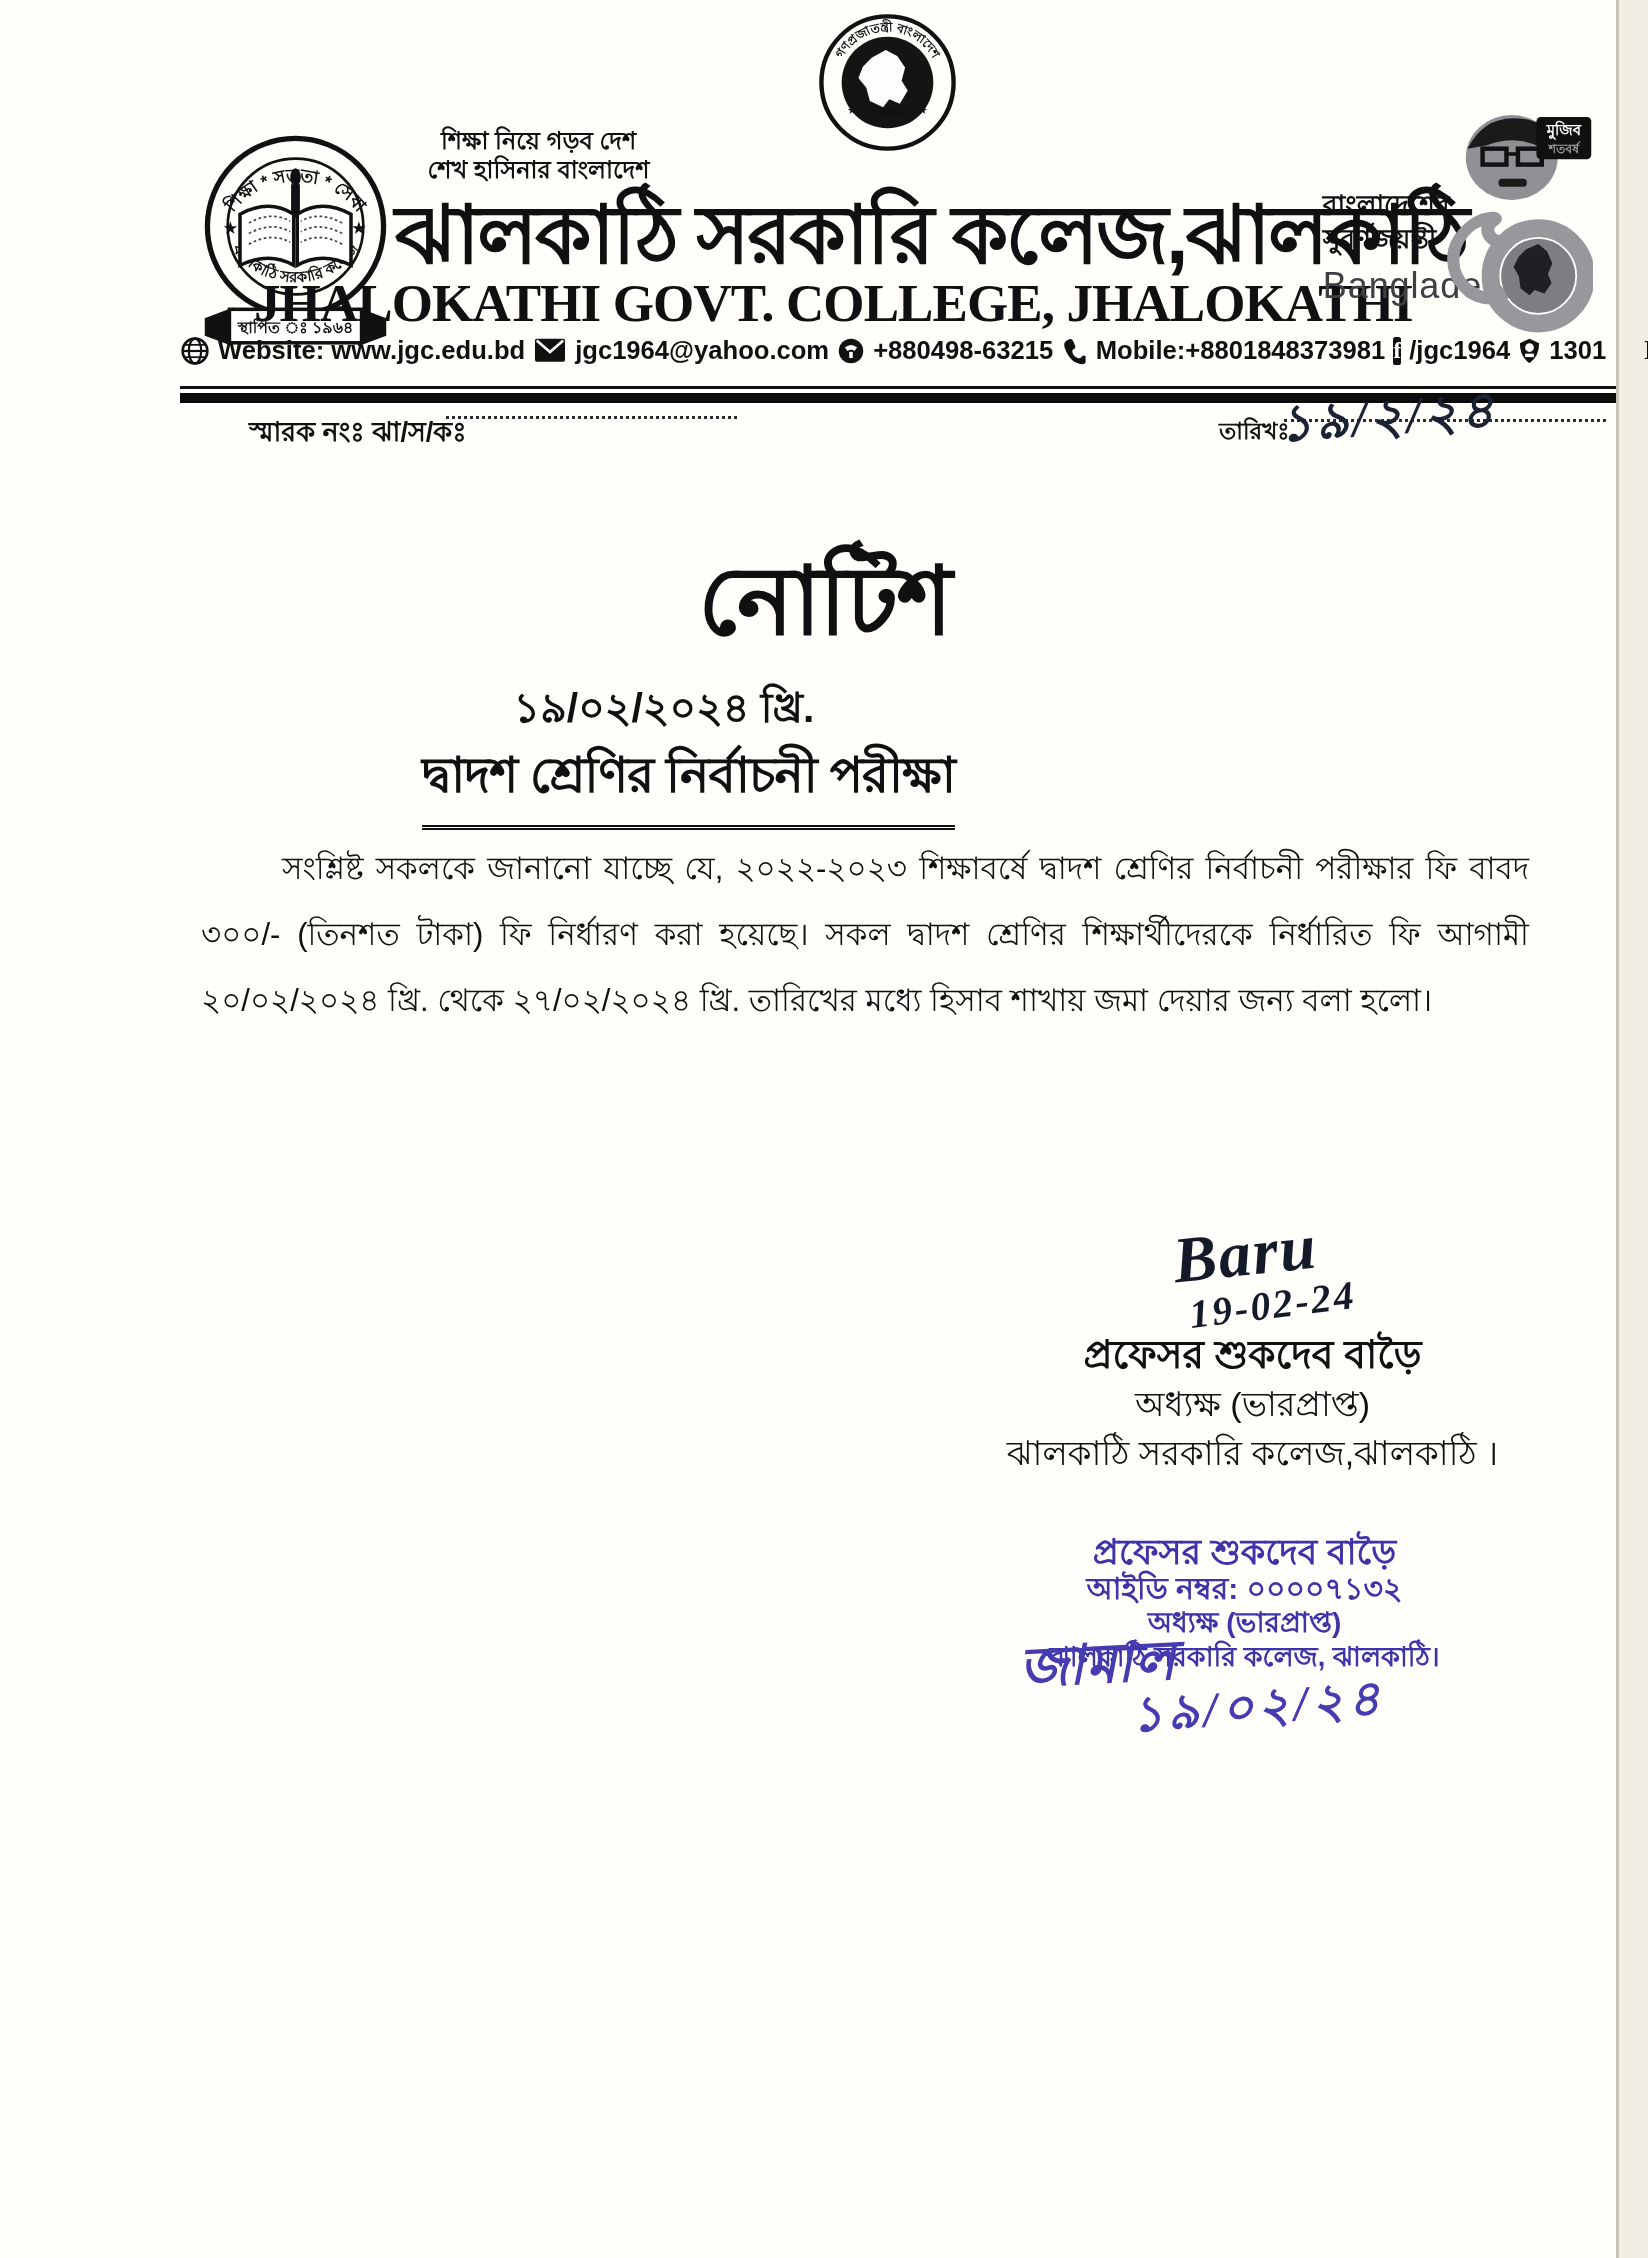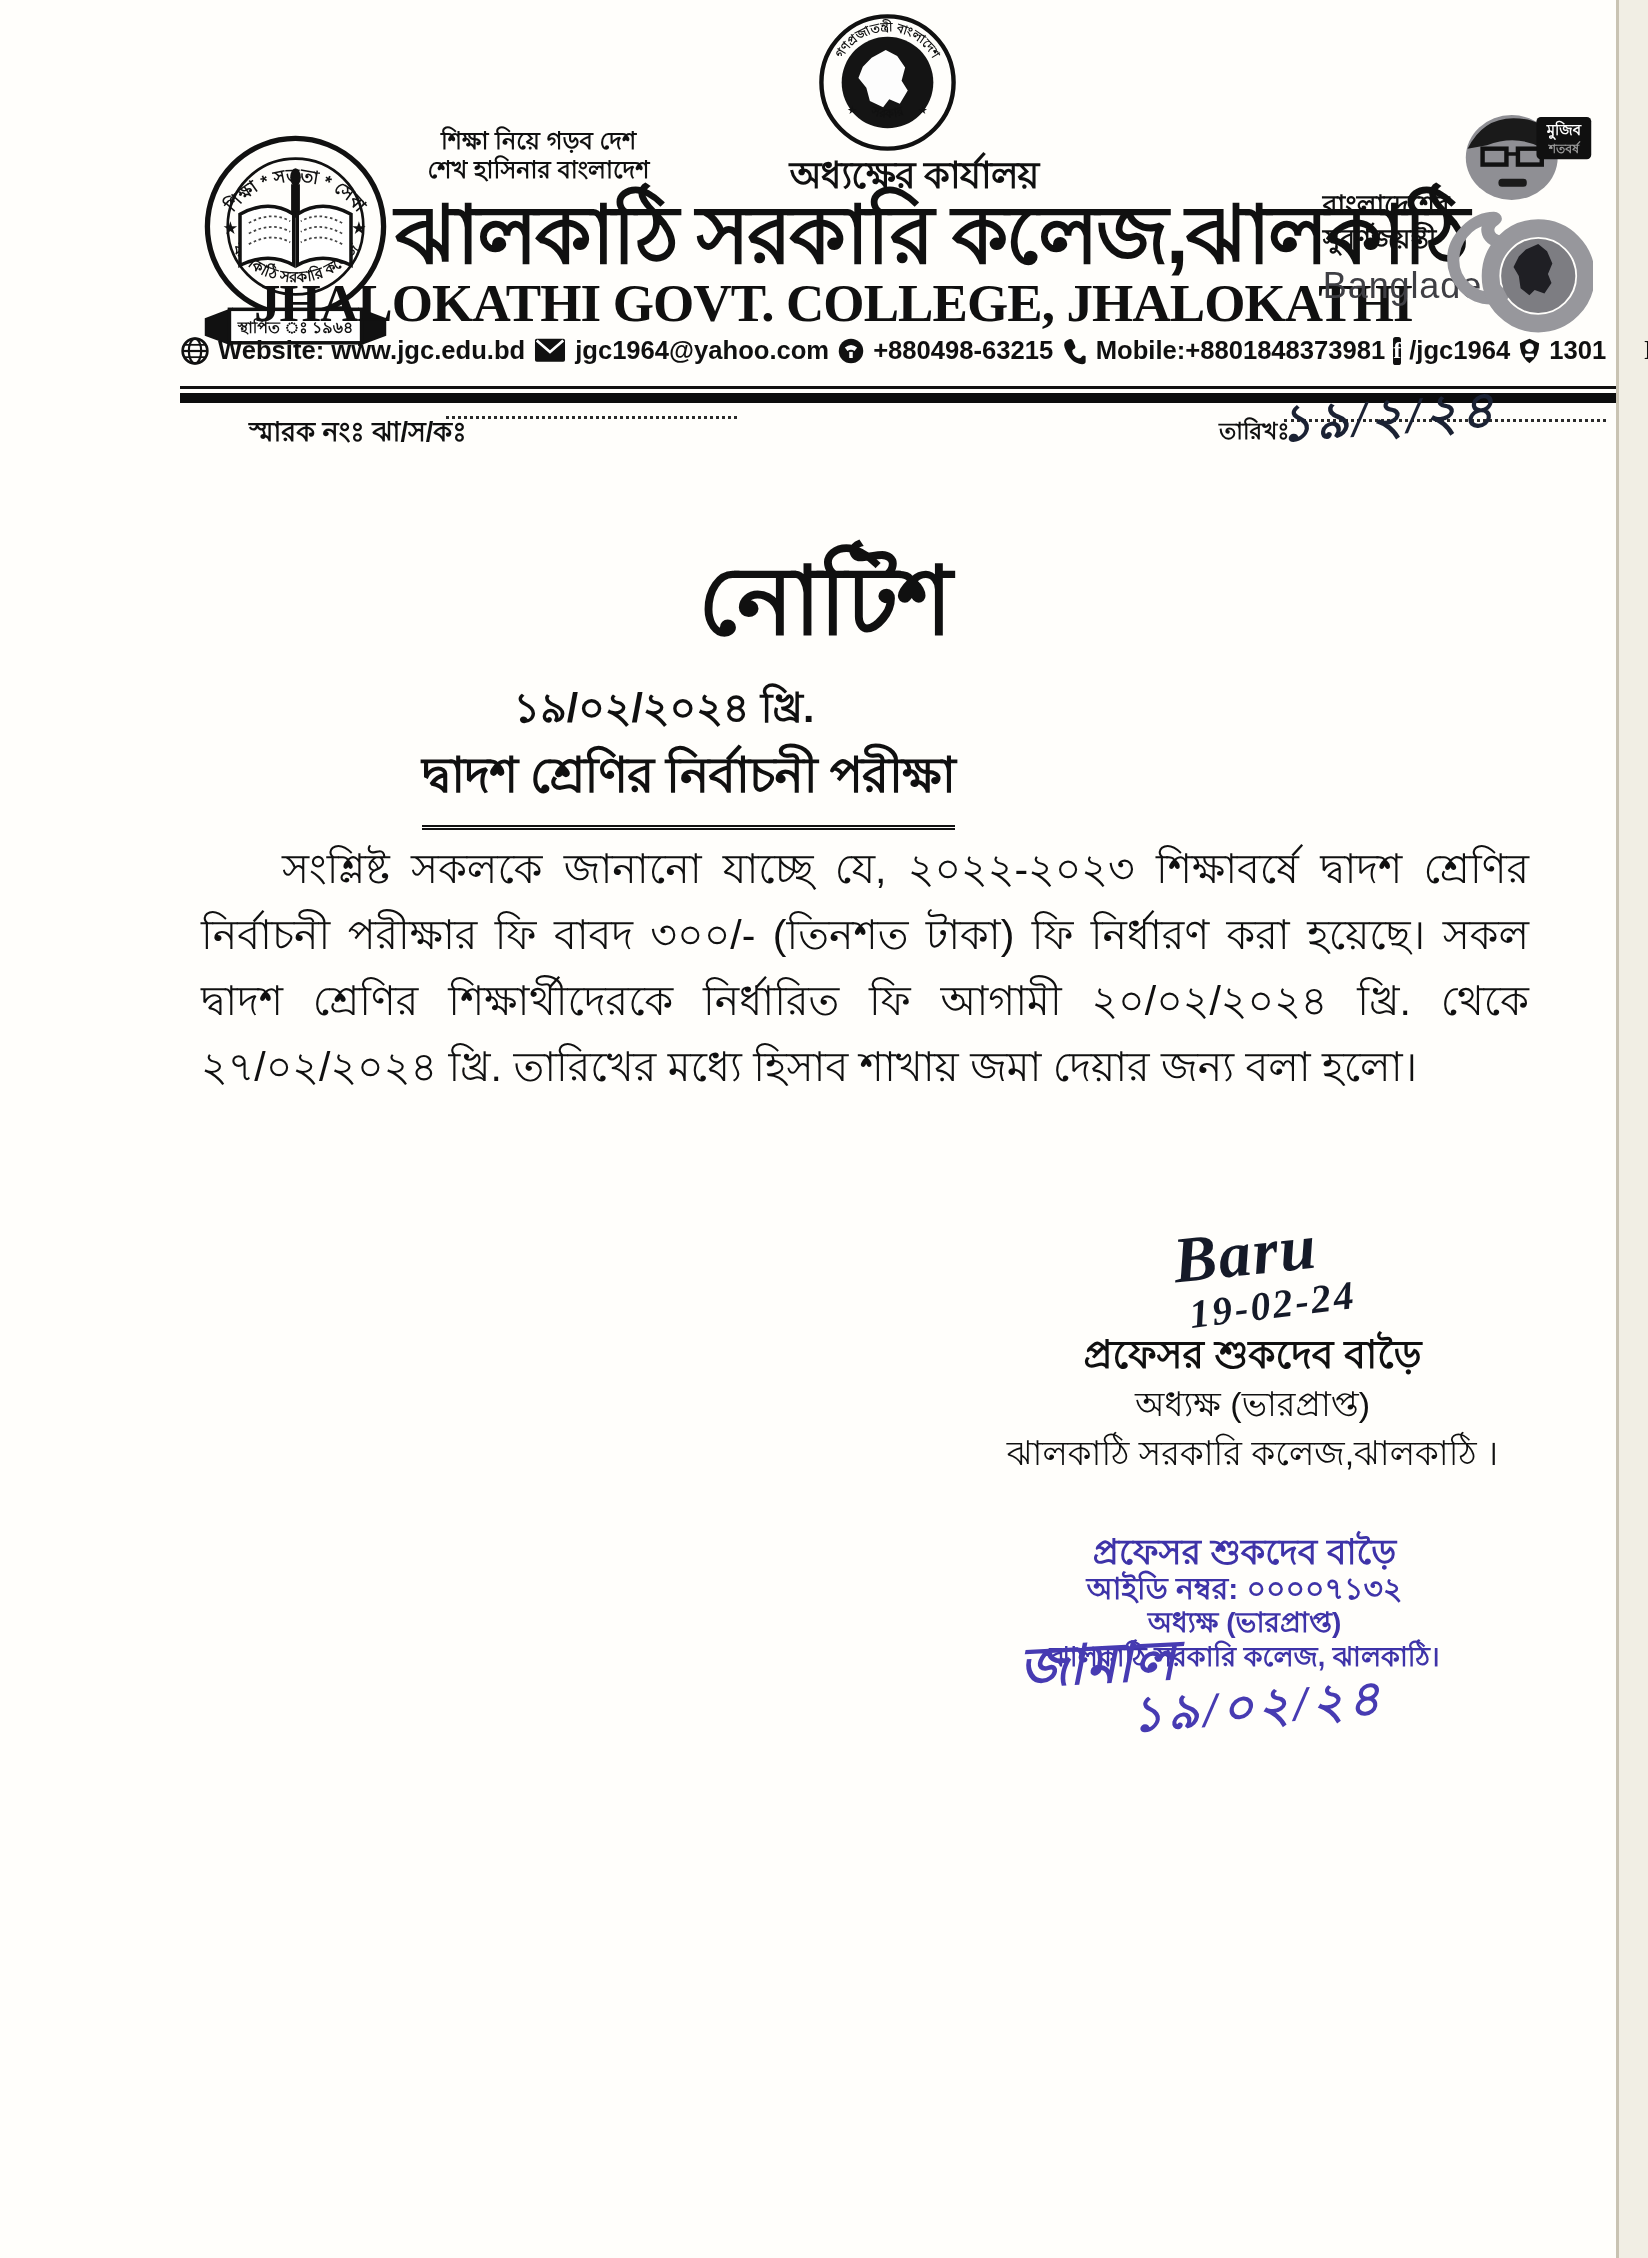--- a/index.html
+++ b/index.html
@@ -39,21 +39,21 @@
   .date-label{left:1219px;top:413px;font-size:23px;font-weight:bold;}
   .date-dots{left:1284px;top:418px;width:322px;}
   
   .hw{font-family:"Liberation Serif","DejaVu Serif",serif;font-style:italic;font-weight:700;}
   .hw-date-top{left:1279px;top:378px;font-size:51px;color:#1b2233;transform:rotate(-4deg);letter-spacing:3.5px;}
   
   .notice-title{left:0;top:528px;width:1649px;text-align:center;font-size:95px;font-weight:bold;letter-spacing:-1.8px;}
   .notice-date{left:0;top:676px;width:1328px;text-align:center;font-size:41px;font-weight:bold;}
   .notice-subject-wrap{left:0;top:738px;width:1377px;text-align:center;}
   .notice-subject{display:inline-block;font-size:49px;font-weight:bold;border-bottom:5.3px double #111;padding-bottom:5.3px;letter-spacing:-0.9px;}
-  .notice-body{left:201px;top:836px;width:1328px;font-size:41px;line-height:66px;text-align:justify;text-indent:81px;margin:0;}
+  .notice-body{left:201px;top:836px;width:1328px;font-size:31px;line-height:66px;text-align:justify;text-indent:81px;margin:0;}
   
   .hw-name{left:1173px;top:1216px;font-size:65px;color:#151a28;transform:rotate(-6deg);letter-spacing:1.8px;}
   .hw-sigdate{left:1189px;top:1281px;font-size:40px;color:#151a28;transform:rotate(-7deg);letter-spacing:2.6px;}
   .sig-block{left:966px;top:1329px;width:573px;text-align:center;}
   .sig-block .l1{font-size:39px;font-weight:bold;line-height:51px;}
   .sig-block .l2,.sig-block .l3,.sig-block .l4{font-size:34px;line-height:49px;}
   
   .stamp-block{left:962px;top:1532px;width:565px;text-align:center;color:#3e33a8;font-weight:bold;}
   .stamp-block .s1{font-size:35px;line-height:39px;}
   .stamp-block .s2{font-size:30px;line-height:35px;}
@@ -83,21 +83,20 @@
         <textPath href="#govArcTop" startOffset="50%">গণপ্রজাতন্ত্রী বাংলাদেশ</textPath>
       </text>
       <text font-size="14" font-weight="bold" fill="#111" text-anchor="middle">
         <textPath href="#govArcBot" startOffset="50%">সরকার</textPath>
       </text>
       <text x="34" y="116" font-size="13" fill="#111">★</text>
       <text x="114" y="116" font-size="13" fill="#111">★</text>
     </svg>
   </div>
 
-  <div class="abs office">অধ্যক্ষের কার্যালয়</div>
 
   <div class="abs" style="left:203px;top:131px;width:185px;height:243px;">
     <svg width="185" height="243" viewBox="0 0 210 275">
       <defs>
         <path id="colArcTop" d="M 20,122 A 88,88 0 0 1 190,122"></path>
         <path id="colArcBot" d="M 26,122 A 88,88 0 0 0 184,122"></path>
       </defs>
       <circle cx="105" cy="108" r="100" fill="none" stroke="#111" stroke-width="6"></circle>
       <circle cx="105" cy="108" r="77" fill="none" stroke="#111" stroke-width="3"></circle>
       <text font-size="20" font-weight="bold" fill="#111" text-anchor="middle">

